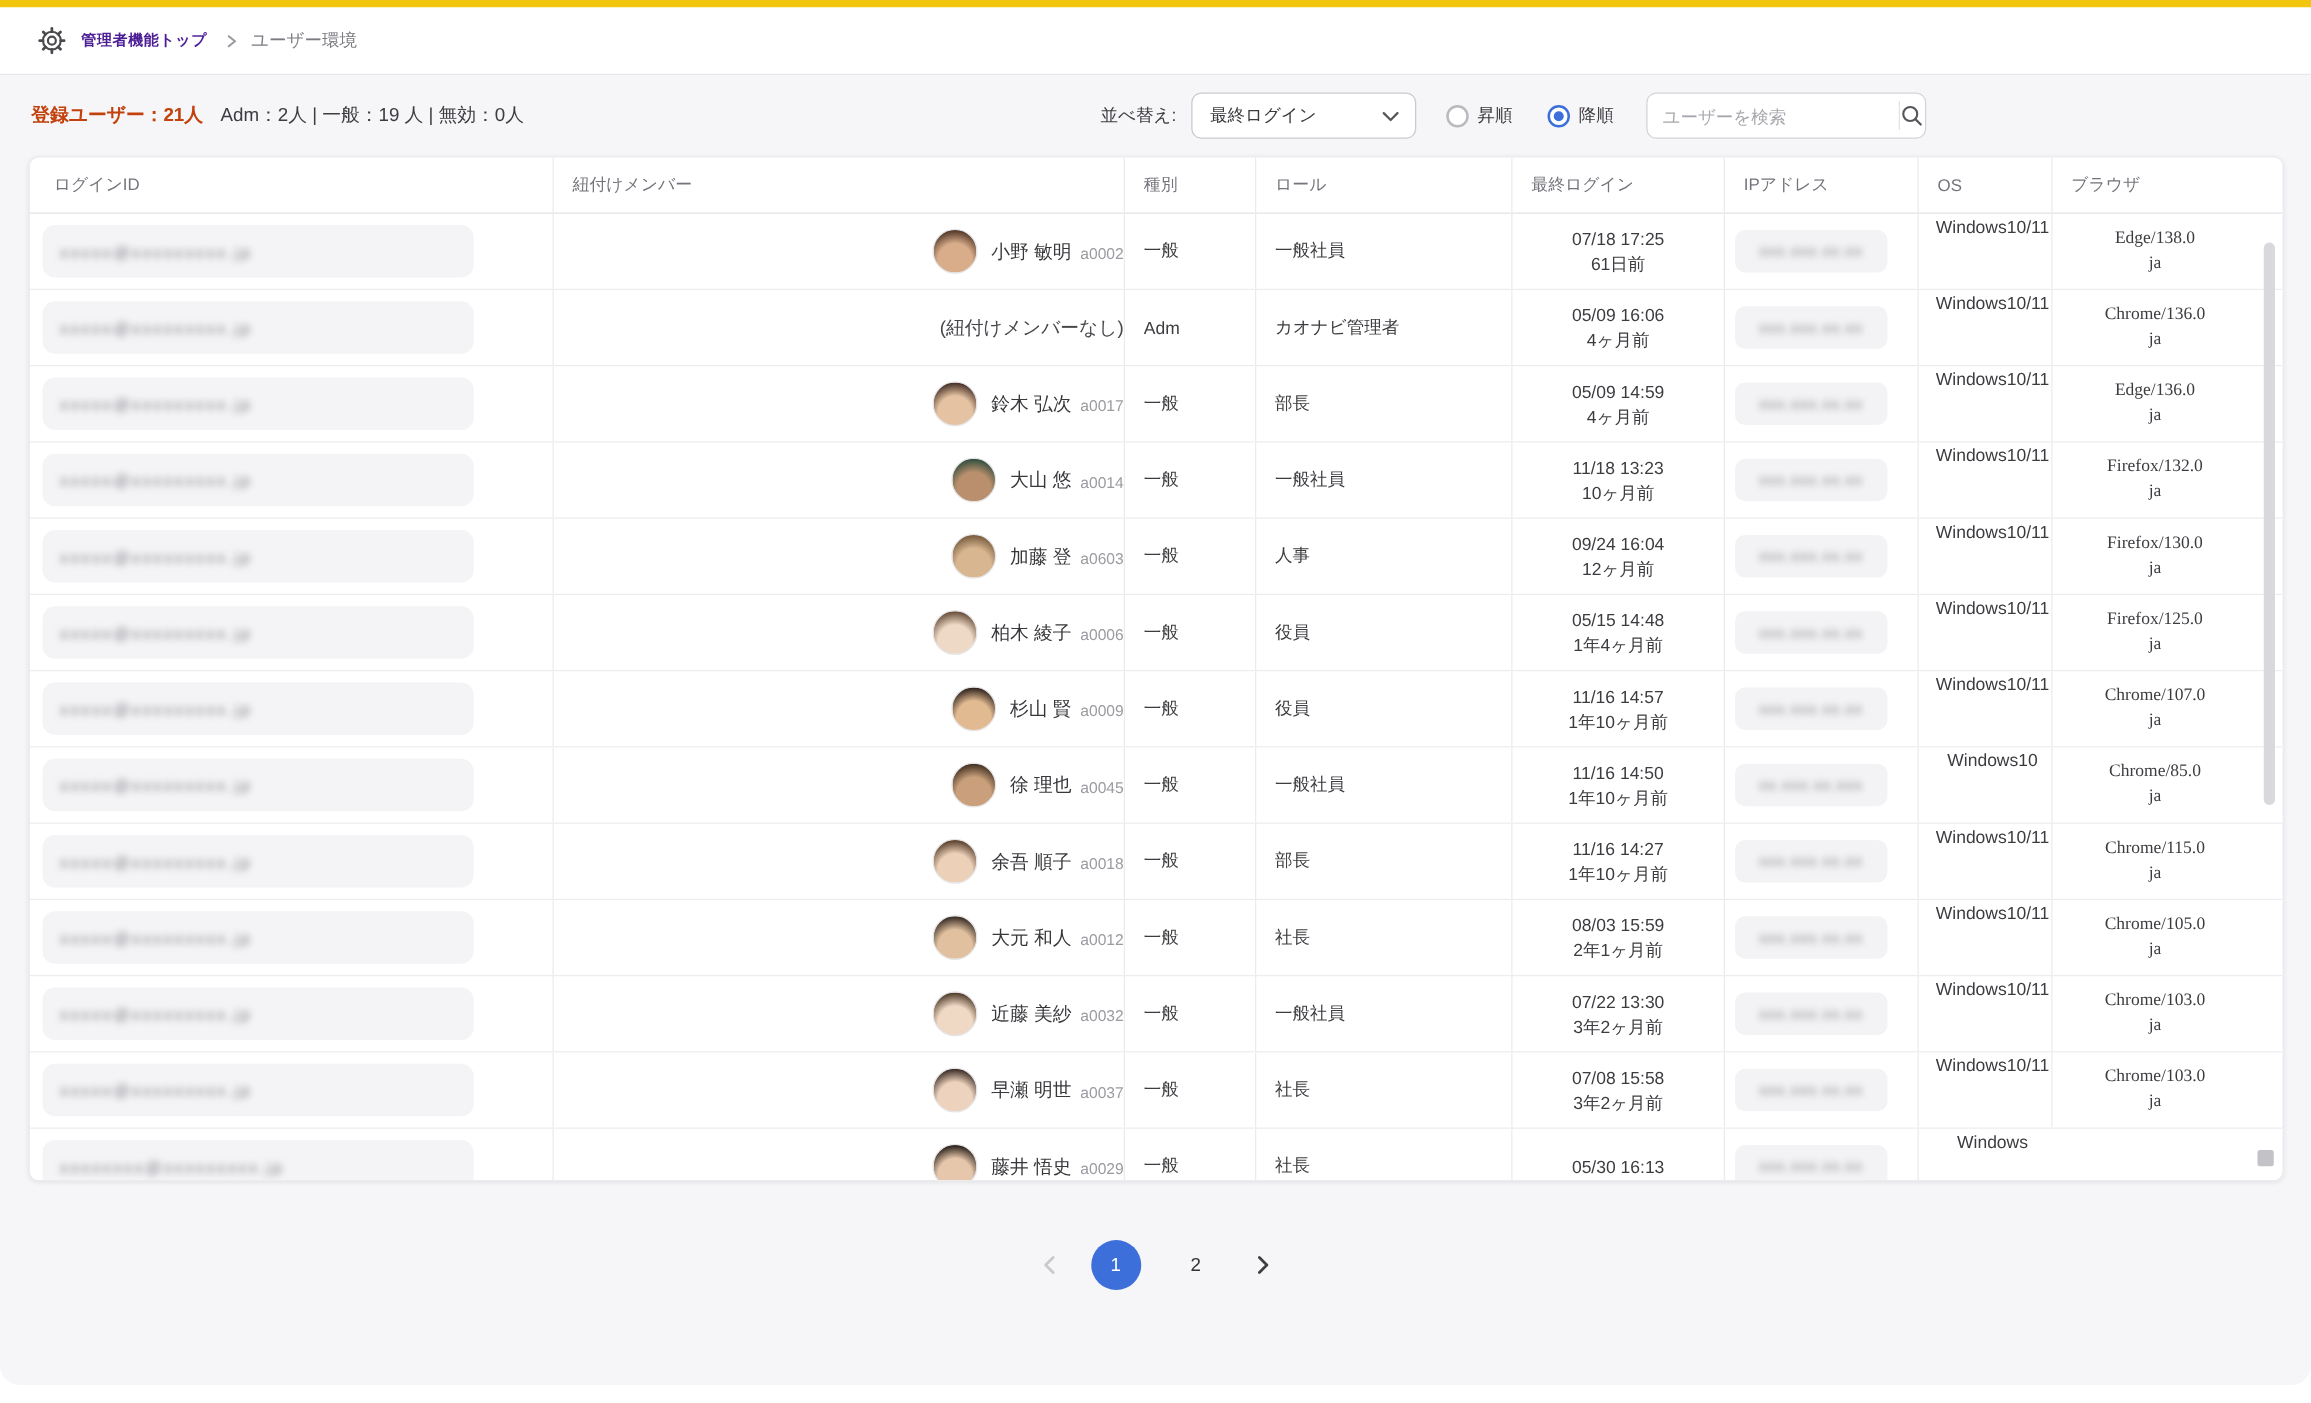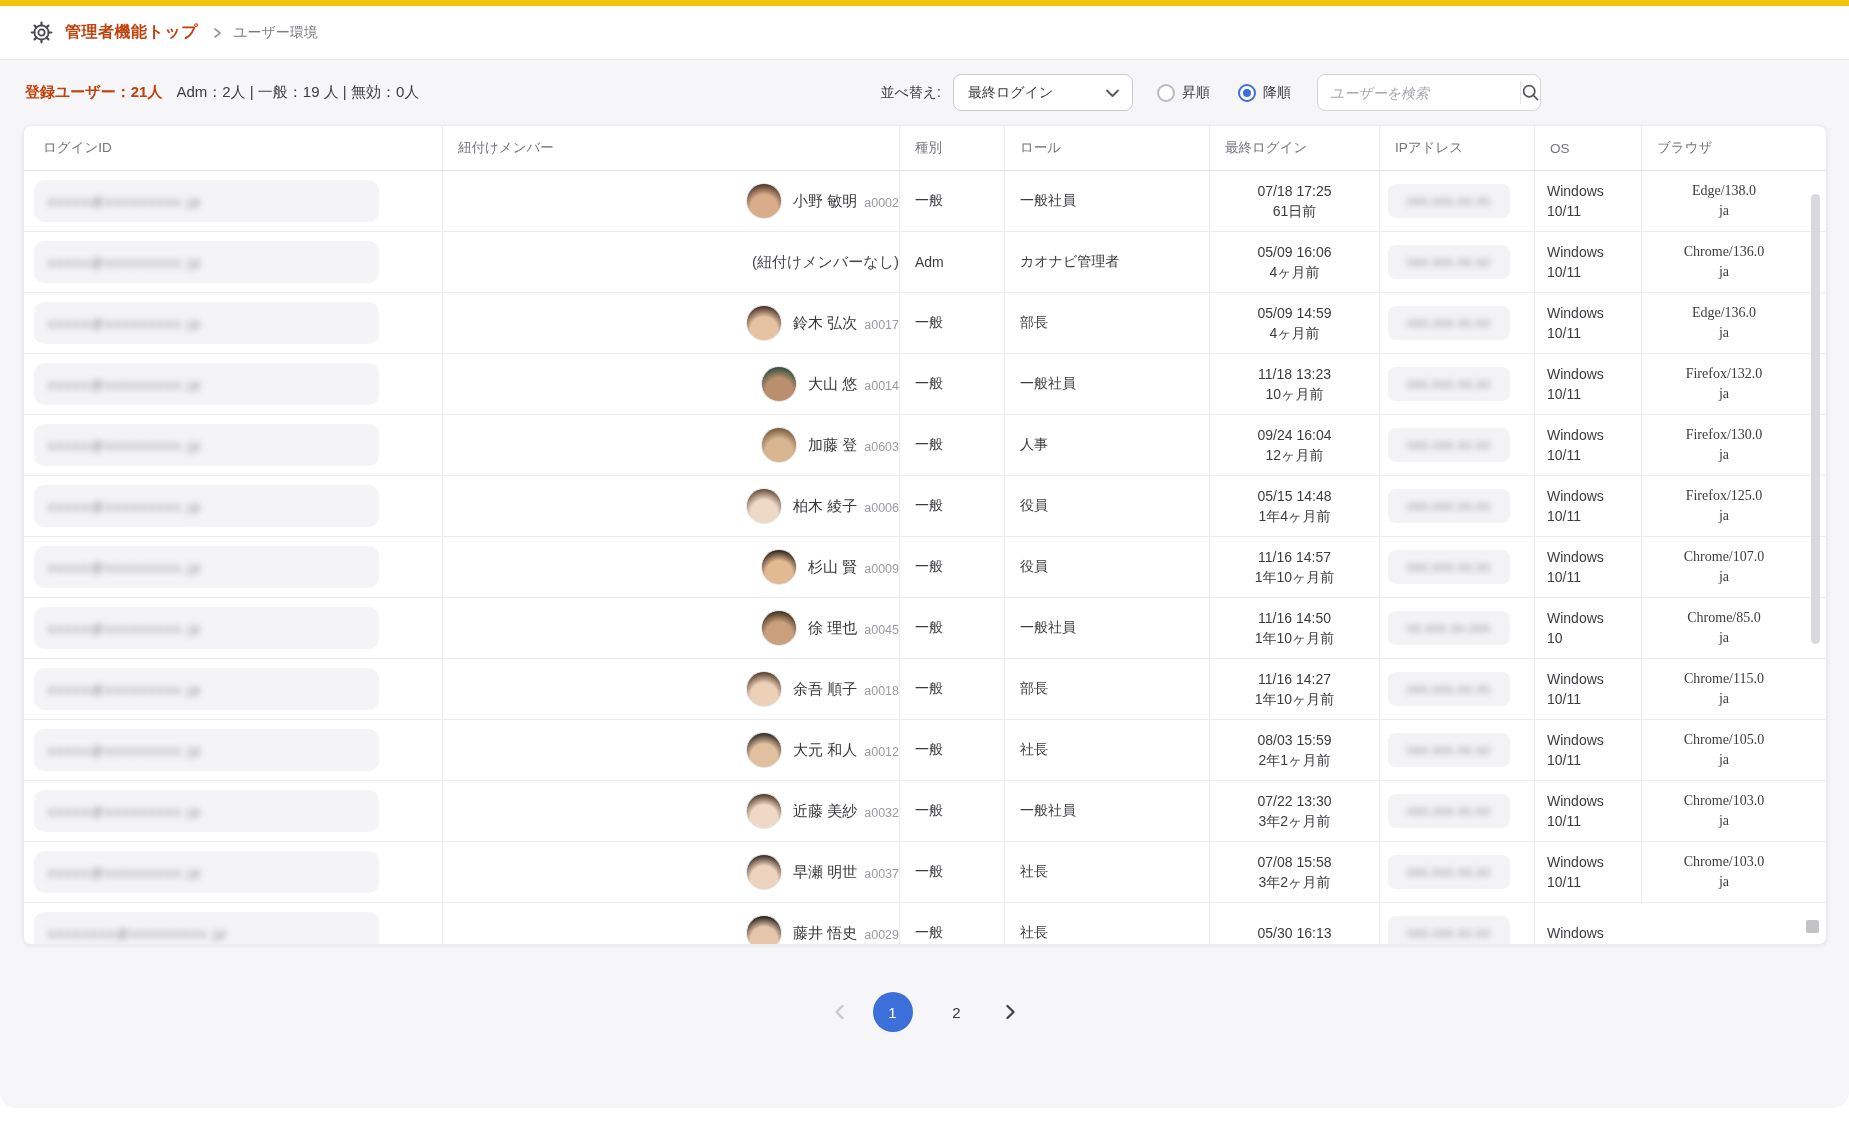--- a/index.html
+++ b/index.html
@@ -5,21 +5,21 @@
   * { box-sizing: border-box; margin: 0; padding: 0; }
   html,body { width:1849px; height:1122px; overflow:hidden; background:#ffffff;
               font-family:"Liberation Sans","DejaVu Sans",sans-serif; color:#3a3a3e; }
   :root { --accent-blue:#3d6fdb; --accent-yellow:#f2c50f; }
 
   
   .topbar { position:absolute; top:0; left:0; width:1849px; height:6px; background:var(--accent-yellow); }
   .appbar { position:absolute; top:6px; left:0; width:1849px; height:54px; background:#fff;
             border-bottom:1px solid #e8e8ec; display:flex; align-items:center; padding-left:30px; }
   .appbar .gear { display:flex; margin-right:12px; }
-  .appbar .title { font-size:16px; font-weight:bold; color:#c2410c; letter-spacing:.5px; }
+  .appbar .title { font-size:12px; font-weight:bold; color:#4c1d95; letter-spacing:.5px; }
   .appbar .crumb-sep { margin:0 10px 0 14px; display:flex; }
   .appbar .crumb { font-size:14px; color:#7b7b82; }
 
   
   .main { position:absolute; top:60px; left:0; width:1849px; height:1048px;
           background:#f6f6f8; border-radius:0 0 16px 16px; }
 
   
   .stats { position:absolute; top:0; left:25px; height:65px; display:flex; align-items:center; gap:14px; }
   .stats .reg { font-size:15px; font-weight:bold; color:#c2410c; }
@@ -33,21 +33,21 @@
   .radio-wrap { display:flex; align-items:center; margin-right:28px; cursor:pointer; }
   .radio { width:18px; height:18px; border-radius:50%; background:#fff; border:2px solid #b9b9bf;
            margin-right:7px; position:relative; }
   .radio.checked { border-color:var(--accent-blue); }
   .radio.checked::after { content:""; position:absolute; left:3px; top:3px; width:8px; height:8px;
            border-radius:50%; background:var(--accent-blue); }
   .radio-wrap span.lbl { font-size:14px; color:#3a3a3e; }
   .search { width:224px; height:37px; background:#fff; border:1px solid #d4d4d9; border-radius:8px;
             display:flex; align-items:center; margin-left:4px; overflow:hidden; }
   .search input { flex:1; border:none; outline:none; font-size:14px; padding:0 8px 0 12px;
-            font-family:inherit; color:#8b5cf6; background:transparent;font-style:italic; }
+            font-family:inherit; color:#8b5cf6; background:transparent; }
   .search input::placeholder { color:#a7a7ad; }
   .search .div { width:1px; height:23px; background:#e3e3e7; }
   .search .mag { width:34px; display:flex; align-items:center; justify-content:center; cursor:pointer; }
 
   
   .card { position:absolute; top:65px; left:23px; width:1804px; height:820px; background:#fff;
           border:1px solid #ececef; border-radius:8px; box-shadow:0 1px 4px rgba(30,30,40,.08);
           overflow:hidden; }
   .grid { display:grid; grid-template-columns:418px 457px 105px 205px 170px 155px 107px 165px; }
   .thead { height:45px; border-bottom:1px solid #e4e4e8; }
@@ -70,21 +70,21 @@
   .mname { font-size:15px; color:#38383c; }
   .mname.placeholder { color:#46464b; }
   .mcode { font-size:12.5px; color:#9b9ba1; margin-left:7px; padding-top:3px; }
 
   .c-last { flex-direction:column; justify-content:center; padding-left:0 !important; text-align:center; }
   .c-last span { line-height:20px; }
   .c-ip { padding-left:8px !important; }
   .ip-pill { width:122px; height:34px; background:#f3f3f5; border-radius:8px;
              display:flex; align-items:center; justify-content:center; }
   .ip-pill .blur-text { font-size:12px; letter-spacing:1px; }
-  .c-os { flex-direction:column; align-items:flex-start !important; justify-content:center; padding-left:12px !important; }
+  .c-os { flex-direction:row; align-items:flex-start !important; justify-content:center; padding-left:12px !important; }
   .c-os span { line-height:20px; }
   .c-browser { flex-direction:column; justify-content:center; padding-left:0 !important; text-align:left;font-family:Liberation Serif, serif; }
   .c-browser span { line-height:20px; }
 
   
   .vscroll { position:absolute; top:68px; right:6px; width:9px; height:450px;
              background:#d9d9dd; border-radius:5px; cursor:pointer; }
   .scroll-corner { position:absolute; right:7px; bottom:11px; width:13px; height:13px;
              background:#c2c2c7; border-radius:2px; }
 

